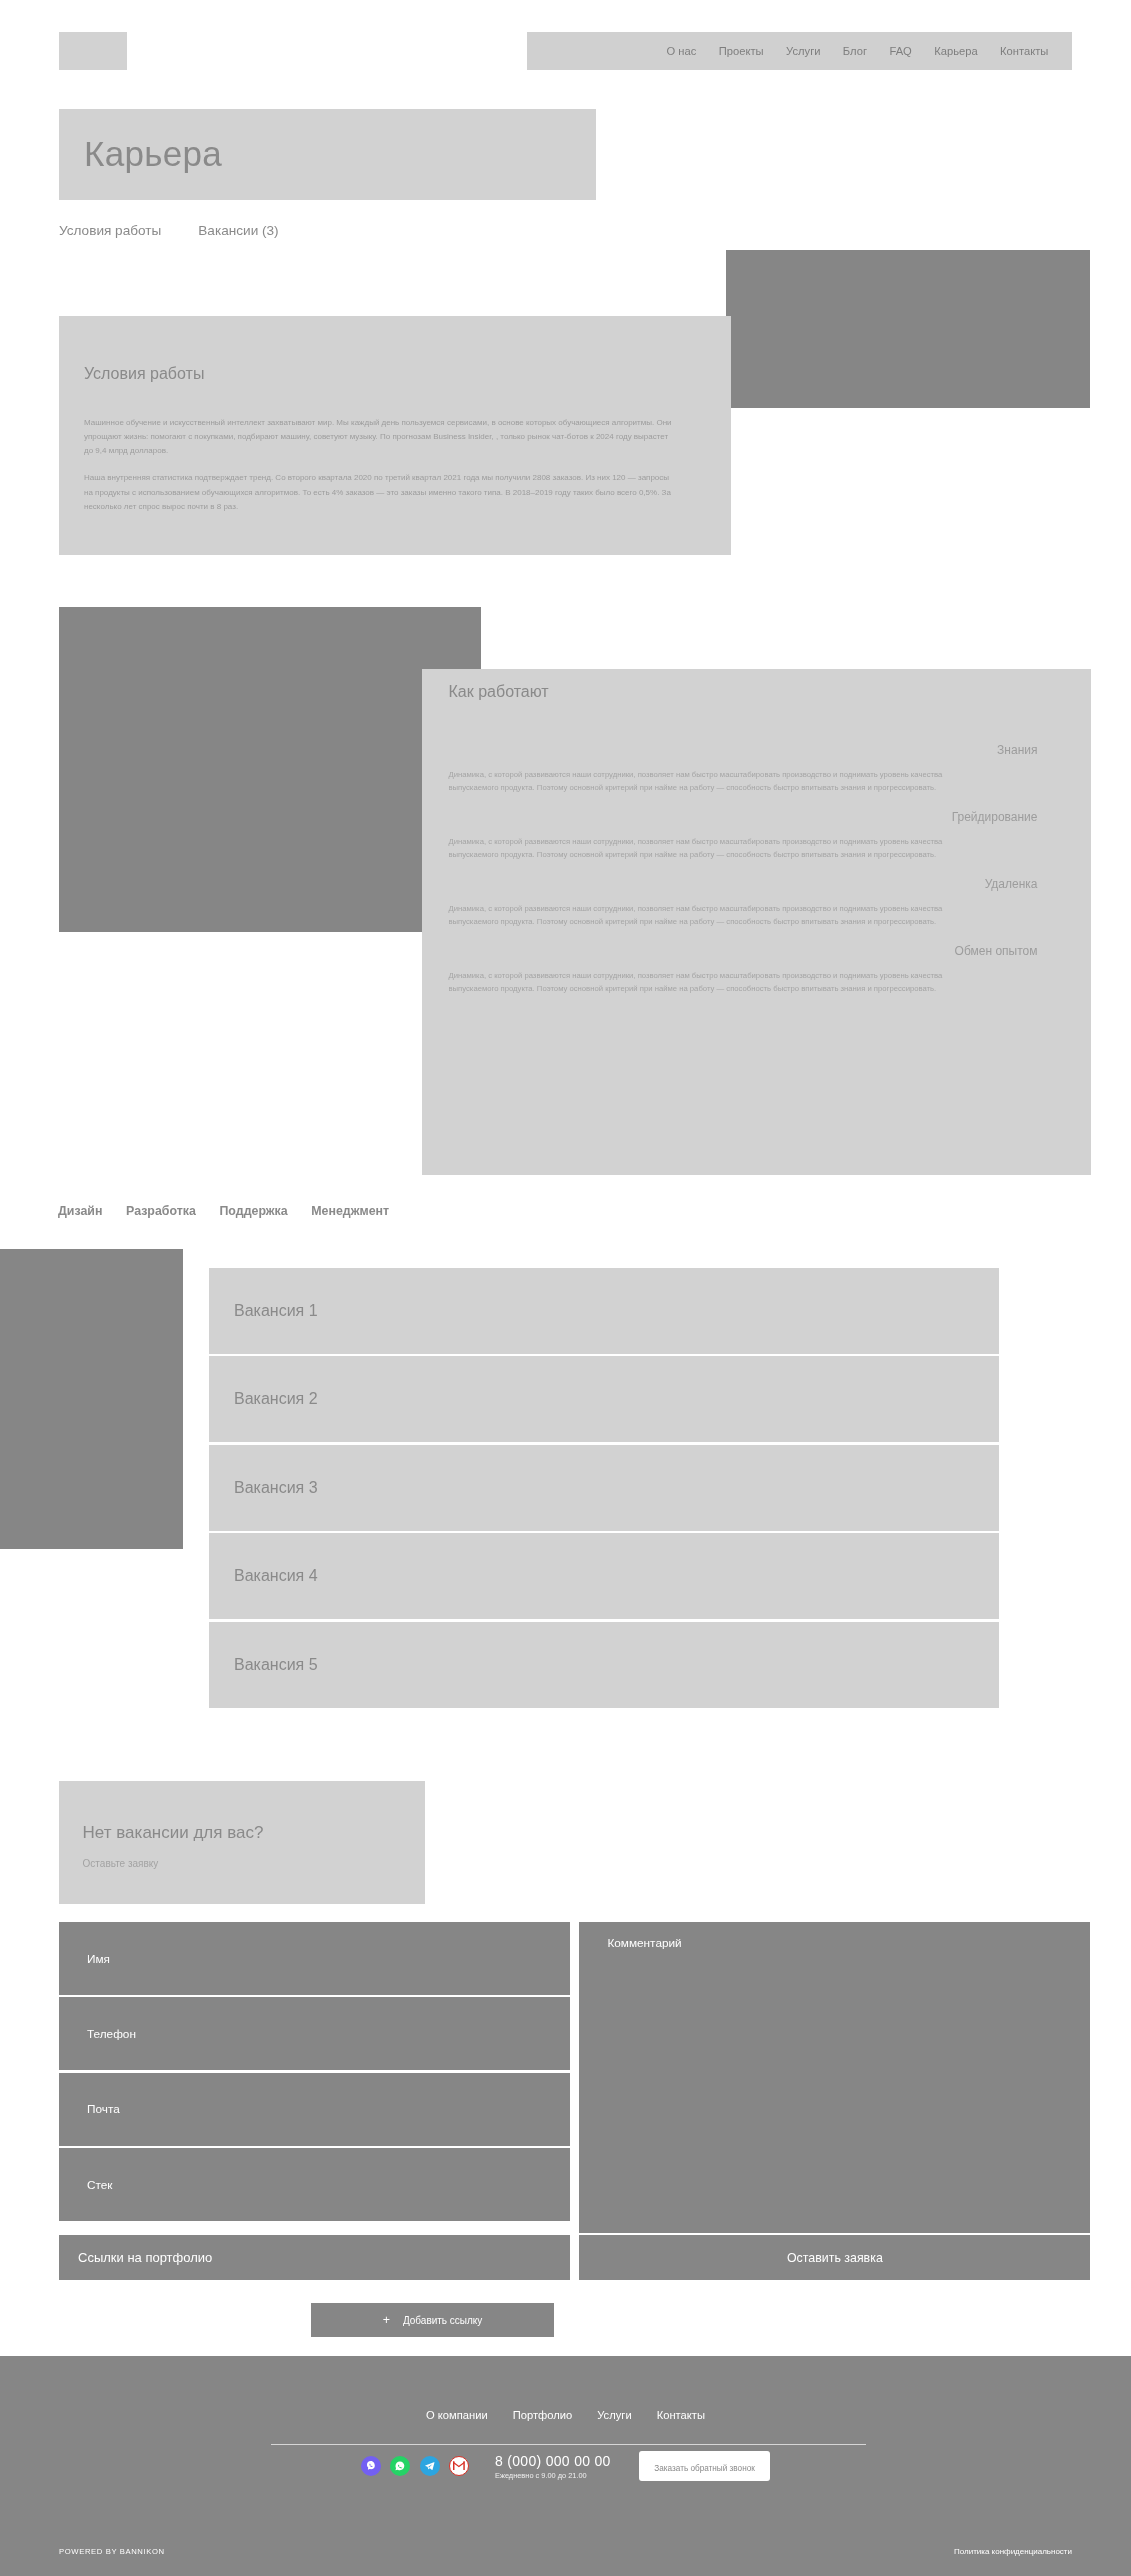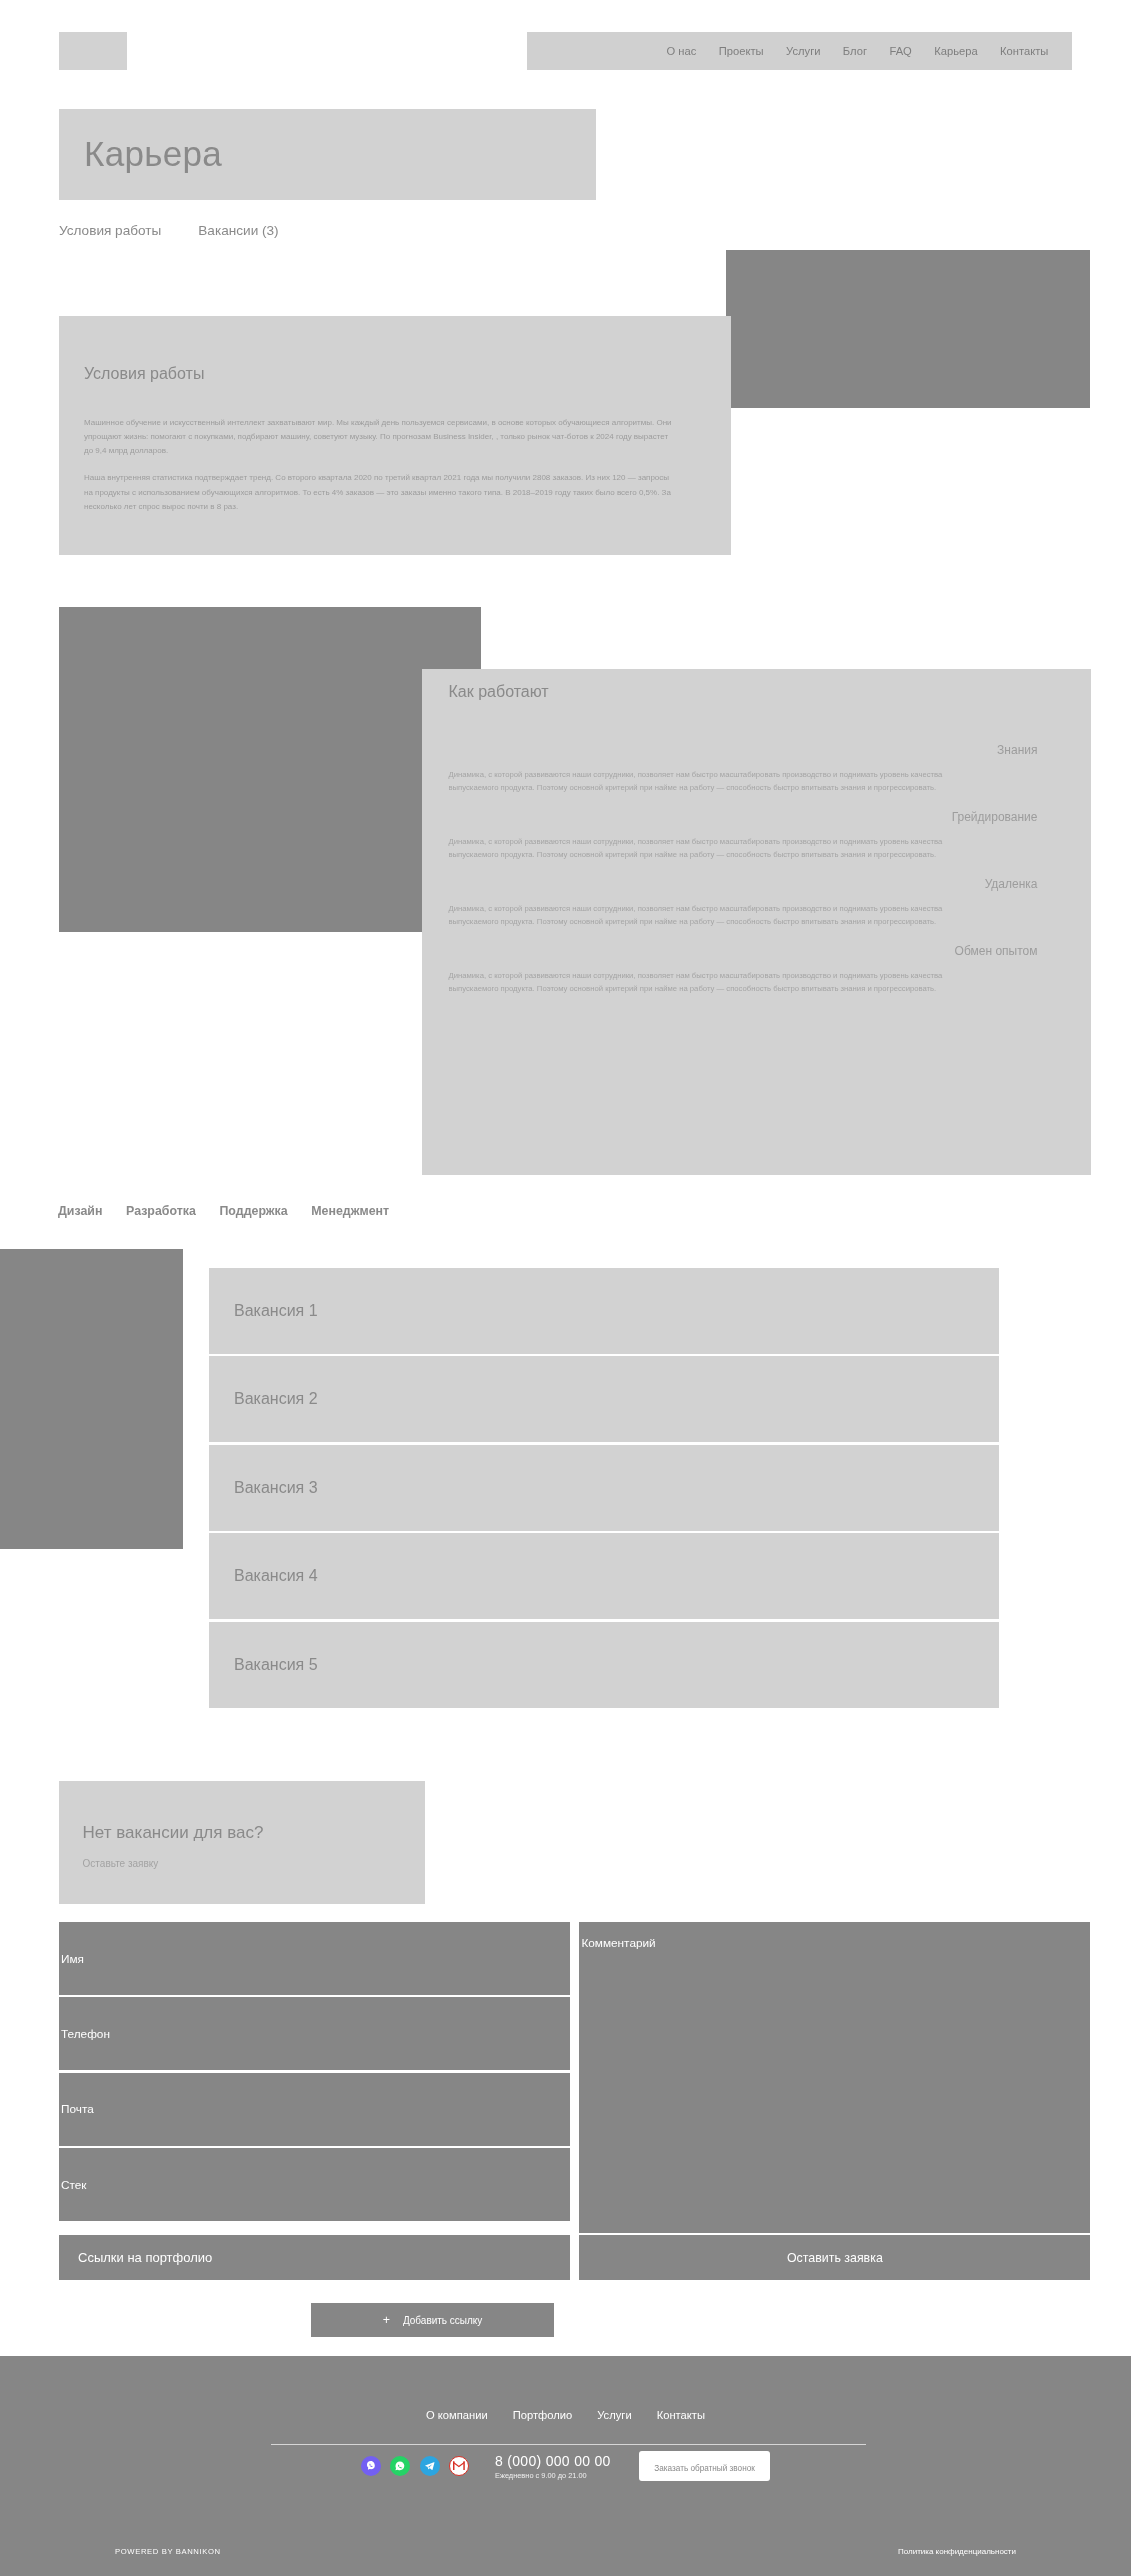--- a/index.html
+++ b/index.html
@@ -154,21 +154,21 @@
     width: 1032px;
   }
   .form-grid {
     display: flex; gap: 9.4px;
   }
   .form-col-left  { width: 511px; display: flex; flex-direction: column; gap: 2.4px; }
   .form-col-right { width: 511px; display: flex; flex-direction: column; gap: 2.4px; }
 
   .field {
     background: #868686; height: 73px;
-    display: flex; align-items: center; padding-left: 2px;
+    display: flex; align-items: center; padding-left: 28px;
     cursor: text;
   }
   .field .flabel {
     font-size: 11.8px; color: #ffffff;
   }
   .field.tall { height: 311px; align-items: flex-start; padding-top: 14px; }
 
   .row-bottom {
     display: flex; gap: 9.4px; margin-top: 2.4px;
   }
@@ -239,21 +239,21 @@
     margin-left: 15.3px;
     background: #ffffff; border: none; border-radius: 2.9px;
     padding: 7.7px 15.3px; cursor: pointer;
     font-family: "Liberation Sans", sans-serif;
   }
   .callback-btn span { font-size: 8.2px; color: #8a8a8a; white-space: nowrap; }
 
   .footer-bottom {
     position: absolute; left: 0; top: 2547px; width: 1131px;
     display: flex; justify-content: space-between;
-    padding: 0 115px;
+    padding: 0 59px;
   }
   .footer-bottom .powered {
     font-size: 7.7px; color: #ffffff; letter-spacing: 0.6px; white-space: nowrap;
   }
   .footer-bottom .policy {
     font-size: 8px; color: #ffffff; text-decoration: none; white-space: nowrap;
   }
 </style>
 </head>
 <body>

